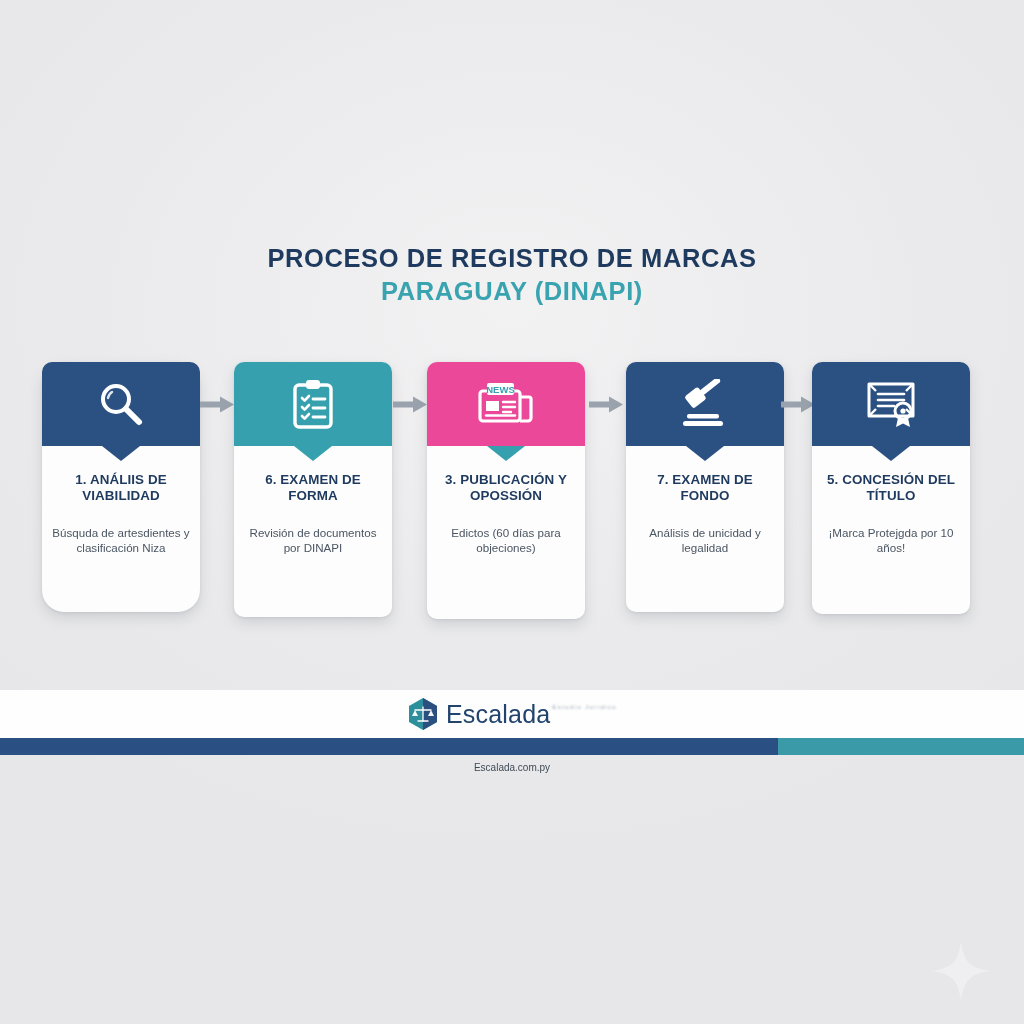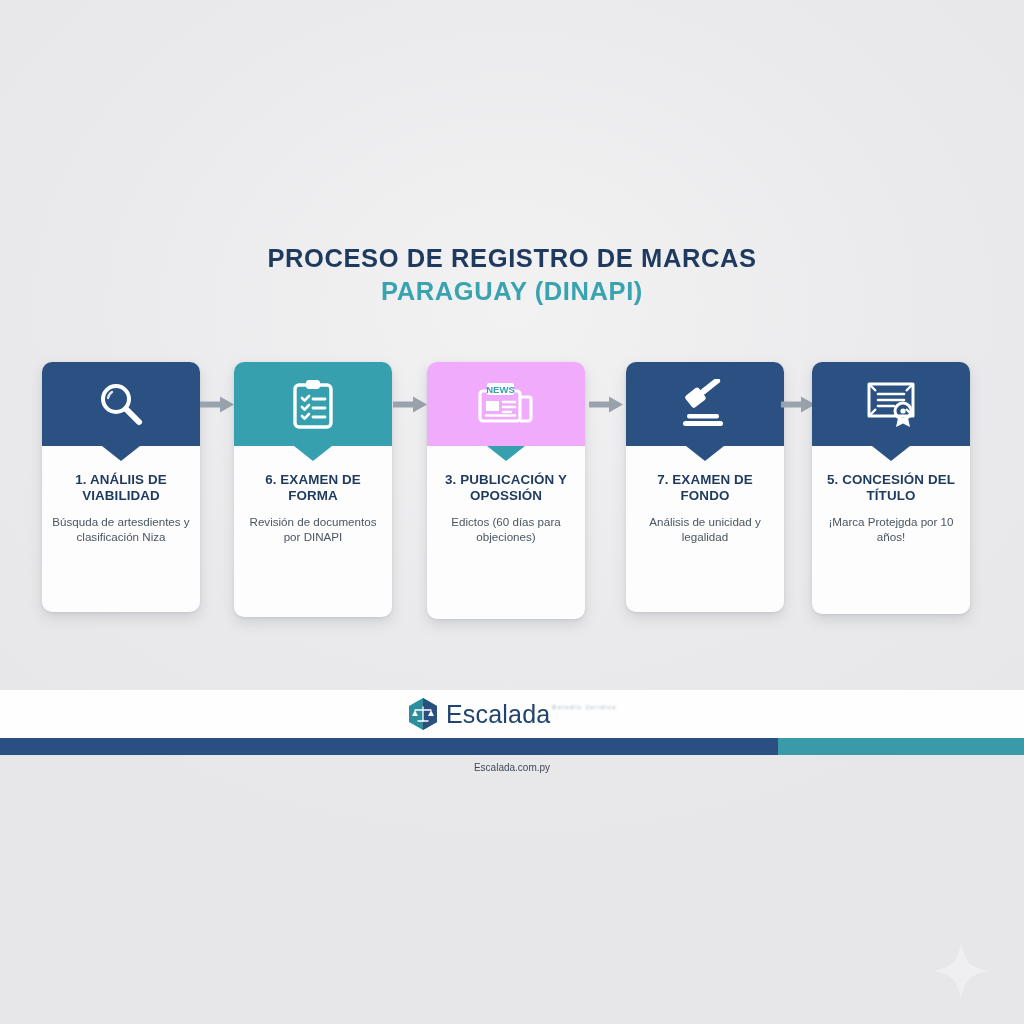--- a/index.html
+++ b/index.html
@@ -100,21 +100,21 @@
     text-align: center;
   }
   .card-title {
     font-size: 13.4px;
     font-weight: bold;
     color: #1f3a5f;
     line-height: 1.22;
     letter-spacing: 0.1px;
   }
   .card-desc {
-    margin-top: 9px;
+    margin-top: 20px;
     font-size: 11.6px;
     color: #4a5562;
     line-height: 1.3;
   }
   .icon-svg { display: block; }
 
   
   .arrow {
     position: absolute;
     top: 34px;
@@ -130,21 +130,21 @@
   <svg class="sparkle" viewBox="0 0 62 62">
     <path d="M31 2 C34 22 40 28 60 31 C40 34 34 40 31 60 C28 40 22 34 2 31 C22 28 28 22 31 2 Z" fill="#f7f7f8"></path>
   </svg>
 
   <div class="title-wrap">
     <div class="title-main">PROCESO DE REGISTRO DE MARCAS</div>
     <div class="title-sub">PARAGUAY (DINAPI)</div>
   </div>
 
   <div class="steps" id="steps-row">
-      <div class="card" style="left: 0px; height: 250px;">
+      <div class="card" style="left: 0px; height: 250px; border-radius: 22px;">
         <div class="card-head" style="background:#2b5183;">
        <svg class="icon-svg" width="52" height="52" viewBox="0 0 52 52">
       <circle cx="21" cy="21" r="13" fill="none" stroke="white" stroke-width="4"></circle>
       <path d="M17 14 a9 9 0 0 0 -4 6" fill="none" stroke="white" stroke-width="2.4" stroke-linecap="round" opacity="0.85"></path>
       <path d="M31 31 L44 44" stroke="white" stroke-width="6" stroke-linecap="round"></path>
     </svg>
        <div class="notch" style="border-top:15px solid #2b5183;"></div>
      </div>
      <div class="card-body">
        <div class="card-title">1. ANÁLIIS DE VIABILIDAD</div>
@@ -174,21 +174,21 @@
      </div>
      <div class="card-body">
        <div class="card-title">6. EXAMEN DE FORMA</div>
        <div class="card-desc">Revisión de documentos por DINAPI</div>
      </div>
       </div>
       <div class="arrow" style="left: 350.5px;"><svg width="34" height="17" viewBox="0 0 34 17">
         <path d="M0 5.4 H20 V0.6 L34 8.5 L20 16.4 V11.6 H0 Z" fill="#9aa3ad"></path>
       </svg></div>
       <div class="card" style="left: 385px; height: 257px;">
-        <div class="card-head" style="background:#f0abfc;">
+        <div class="card-head" style="background:#ec4899;">
        <svg class="icon-svg" width="58" height="46" viewBox="0 0 58 46">
       <rect x="3" y="10" width="40" height="30" rx="3" fill="none" stroke="white" stroke-width="3.2"></rect>
       <path d="M43 16 h9 a2 2 0 0 1 2 2 v19 a3 3 0 0 1 -3 3 h-8" fill="none" stroke="white" stroke-width="3.2"></path>
       <rect x="10" y="2" width="27" height="12" rx="2" fill="white"></rect>
       <text x="23.5" y="11.6" font-family="Liberation Sans, sans-serif" font-size="9.5" font-weight="bold" fill="#36a0ae" text-anchor="middle">NEWS</text>
       <rect x="9" y="20" width="13" height="10" fill="white"></rect>
       <g stroke="white" stroke-width="2.4" stroke-linecap="round">
         <path d="M26 21 L38 21"></path>
               <path d="M26 26 L38 26"></path>
               <path d="M26 31 L34 31"></path>

